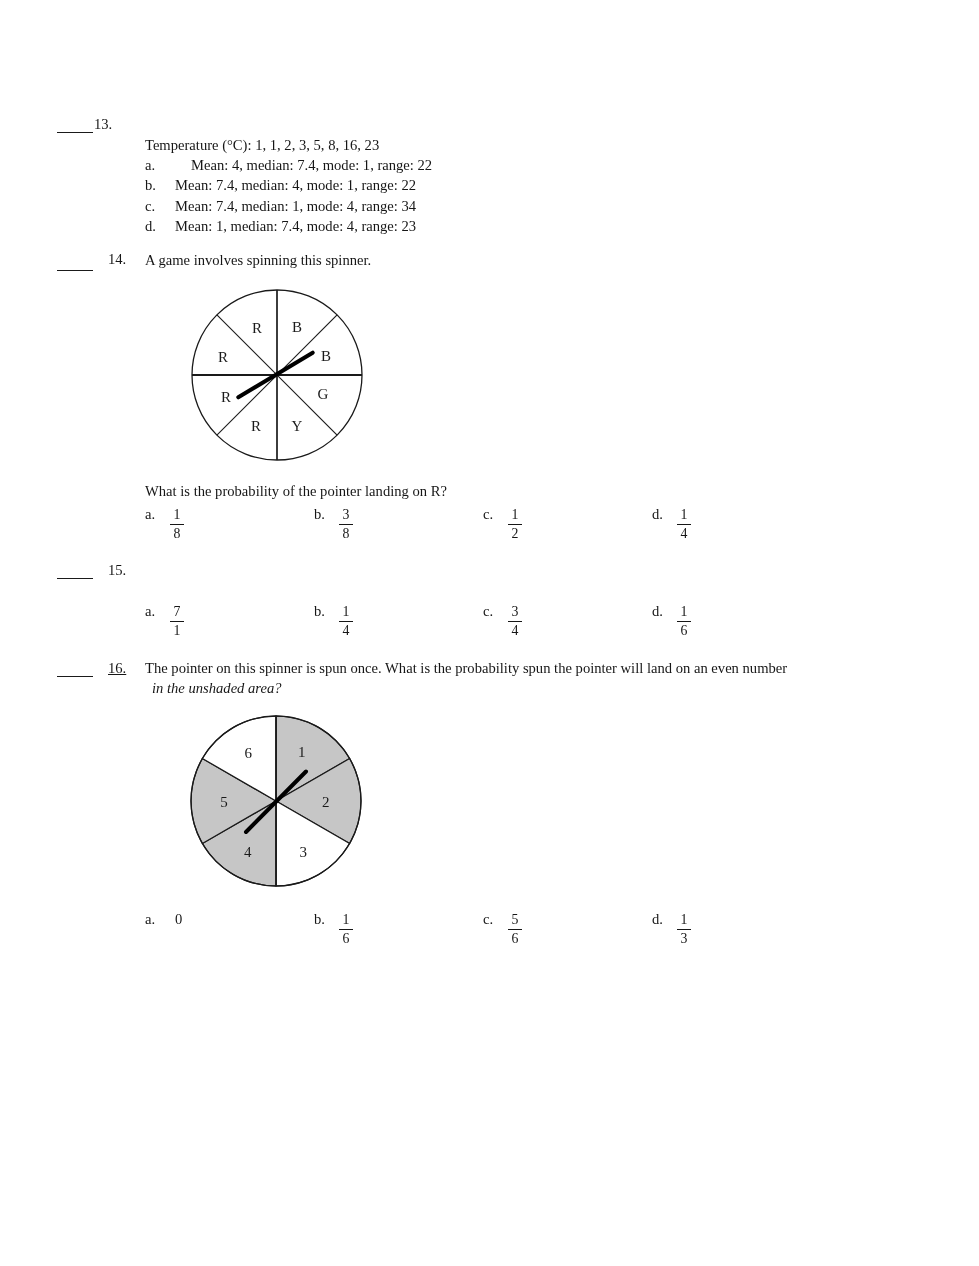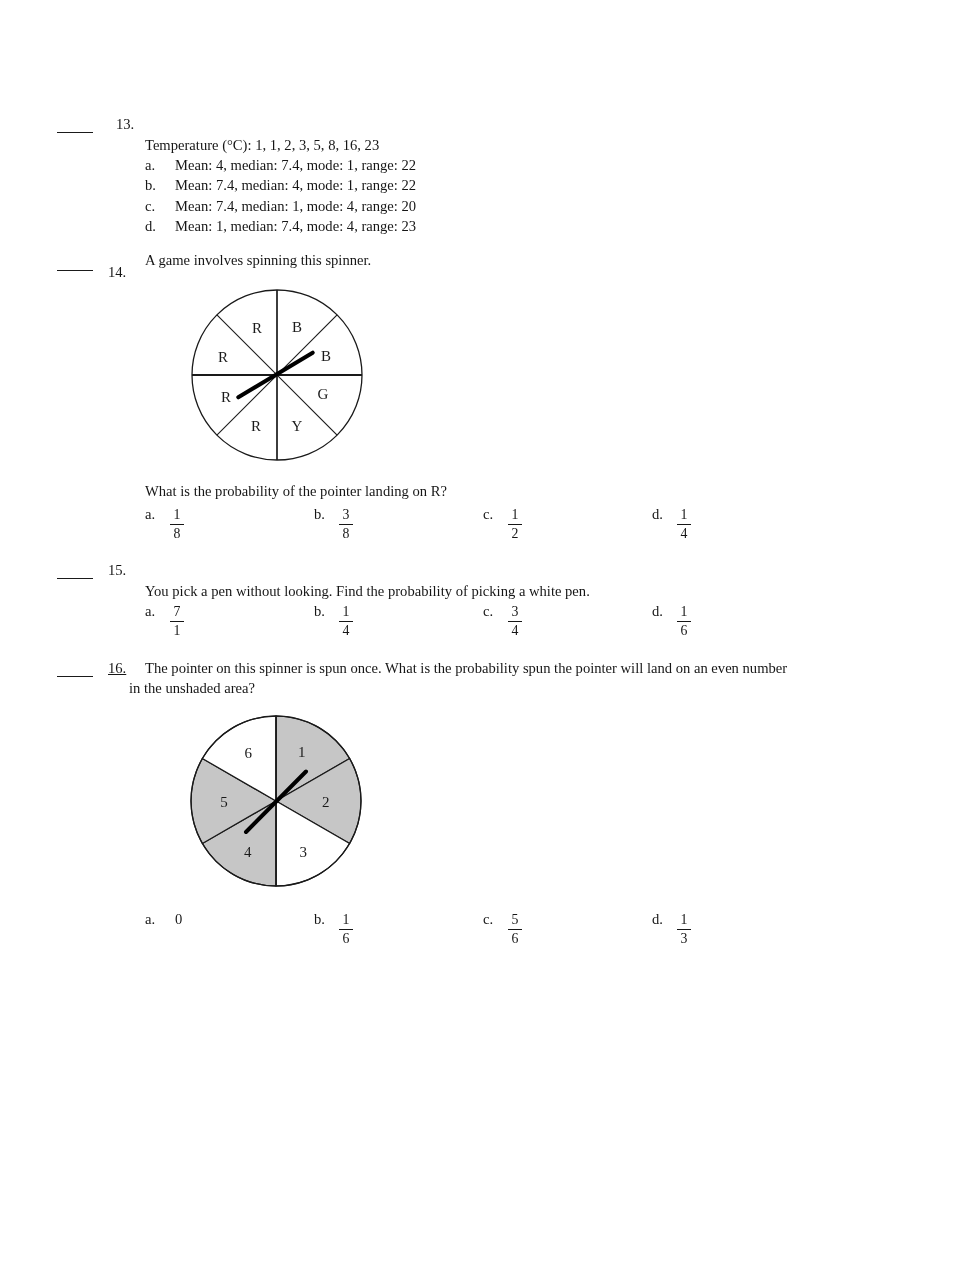--- a/index.html
+++ b/index.html
@@ -45,34 +45,34 @@
     font-size: 15px;
     fill: #1a1a1a;
   }
 </style>
 </head>
 <body>
 
 <div class="page">
 
   <div class="blank" style="left:57px; top:120px;"></div>
-  <div class="txt" style="left:116px; top:114px;text-align:right;">13.</div>
+  <div class="txt" style="left:94px; top:114px;text-align:right;">13.</div>
   <div class="txt" style="left:145px; top:134.5px;">Temperature (°C): 1, 1, 2, 3, 5, 8, 16, 23</div>
 
   <div class="txt" style="left:145px; top:155px;">a.</div>
-  <div class="txt" style="left:175px; top:155px;">Mean: 4, median: 7.4, mode: 1, range: 22</div>
+  <div class="txt" style="left:191px; top:155px;">Mean: 4, median: 7.4, mode: 1, range: 22</div>
   <div class="txt" style="left:145px; top:175.4px;">b.</div>
   <div class="txt" style="left:175px; top:175.4px;">Mean: 7.4, median: 4, mode: 1, range: 22</div>
   <div class="txt" style="left:145px; top:195.8px;">c.</div>
-  <div class="txt" style="left:175px; top:195.8px;">Mean: 7.4, median: 1, mode: 4, range: 20</div>
+  <div class="txt" style="left:175px; top:195.8px;">Mean: 7.4, median: 1, mode: 4, range: 34</div>
   <div class="txt" style="left:145px; top:216.2px;">d.</div>
   <div class="txt" style="left:175px; top:216.2px;">Mean: 1, median: 7.4, mode: 4, range: 23</div>
 
   <div class="blank" style="left:57px; top:257.5px;"></div>
-  <div class="txt" style="left:108px; top:262px;">14.</div>
+  <div class="txt" style="left:108px; top:249px;">14.</div>
   <div class="txt" style="left:145px; top:250px;">A game involves spinning this spinner.</div>
 
   <svg class="spinner" style="left:187px; top:285px;" width="180" height="180" viewBox="0 0 180 180">
     <circle cx="90" cy="90" r="85" fill="#ffffff" stroke="#1a1a1a" stroke-width="1.3"></circle>
     <line x1="90" y1="5" x2="90" y2="175" stroke="#1a1a1a" stroke-width="1.7"></line>
     <line x1="5" y1="90" x2="175" y2="90" stroke="#1a1a1a" stroke-width="2.2"></line>
     <line x1="29.9" y1="29.9" x2="150.1" y2="150.1" stroke="#1a1a1a" stroke-width="1.1"></line>
     <line x1="29.9" y1="150.1" x2="150.1" y2="29.9" stroke="#1a1a1a" stroke-width="1.1"></line>
     <text x="70" y="48" text-anchor="middle">R</text>
     <text x="110" y="47" text-anchor="middle">B</text>
@@ -103,21 +103,20 @@
     <span class="den">2</span>
   </div>
   <div class="txt" style="left:652px; top:503.5px;">d.</div>
   <div class="frac" style="left:672px; top:506px;">
     <span class="num">1</span>
     <span class="den">4</span>
   </div>
 
   <div class="blank" style="left:57px; top:566px;"></div>
   <div class="txt" style="left:108px; top:560px;">15.</div>
-  <div class="txt" style="left:145px; top:580.5px;">You pick a pen without looking. Find the probability of picking a white pen.</div>
 
   <div class="txt" style="left:145px; top:600.5px;">a.</div>
   <div class="frac" style="left:165px; top:603px;">
     <span class="num">7</span>
     <span class="den">1</span>
   </div>
   <div class="txt" style="left:314px; top:600.5px;">b.</div>
   <div class="frac" style="left:334px; top:603px;">
     <span class="num">1</span>
     <span class="den">4</span>
@@ -129,21 +128,21 @@
   </div>
   <div class="txt" style="left:652px; top:600.5px;">d.</div>
   <div class="frac" style="left:672px; top:603px;">
     <span class="num">1</span>
     <span class="den">6</span>
   </div>
 
   <div class="blank" style="left:57px; top:663.5px;"></div>
   <div class="txt" style="left:108px; top:657.5px;text-decoration:underline;">16.</div>
   <div class="txt" style="left:145px; top:657.5px;">The pointer on this spinner is spun once. What is the probability spun the pointer will land on an even number</div>
-  <div class="txt" style="left:129px; top:678px;">in the unshaded area?</div>
+  <div class="txt" style="left:152px; top:678px;font-style:italic;">in the unshaded area?</div>
 
   <svg class="spinner" style="left:186px; top:711px;" width="180" height="180" viewBox="0 0 180 180">
     <path d="M90,90 L163.6,47.5 A85,85 0 0 0 90,5 Z" stroke="#1a1a1a" stroke-width="1.2" fill="#c6c6c6"></path>
     <path d="M90,90 L163.6,132.5 A85,85 0 0 0 163.6,47.5 Z" stroke="#1a1a1a" stroke-width="1.2" fill="#c6c6c6"></path>
     <path d="M90,90 L90,175 A85,85 0 0 0 163.6,132.5 Z" stroke="#1a1a1a" stroke-width="1.2" fill="#ffffff"></path>
     <path d="M90,90 L16.4,132.5 A85,85 0 0 0 90,175 Z" stroke="#1a1a1a" stroke-width="1.2" fill="#c6c6c6"></path>
     <path d="M90,90 L16.4,47.5 A85,85 0 0 0 16.4,132.5 Z" stroke="#1a1a1a" stroke-width="1.2" fill="#c6c6c6"></path>
     <path d="M90,90 L90,5 A85,85 0 0 0 16.4,47.5 Z" stroke="#1a1a1a" stroke-width="1.2" fill="#ffffff"></path>
     <line x1="90" y1="5" x2="90" y2="175" stroke="#1a1a1a" stroke-width="1.7"></line>
     <circle cx="90" cy="90" r="85" fill="none" stroke="#1a1a1a" stroke-width="1.3"></circle>

